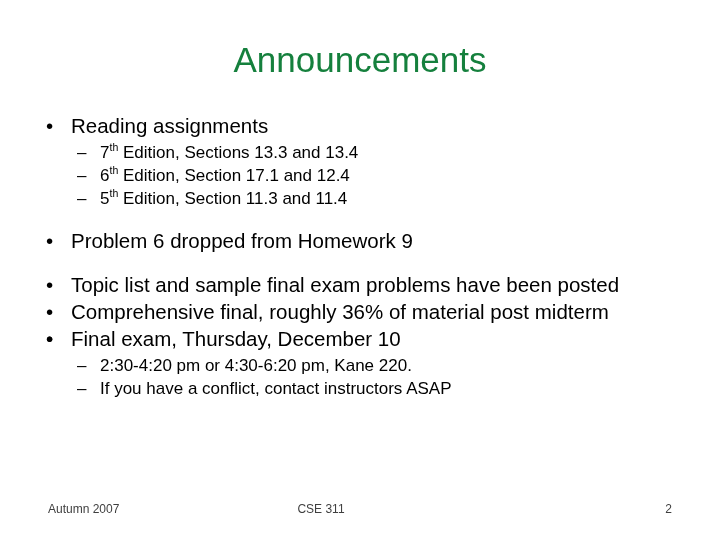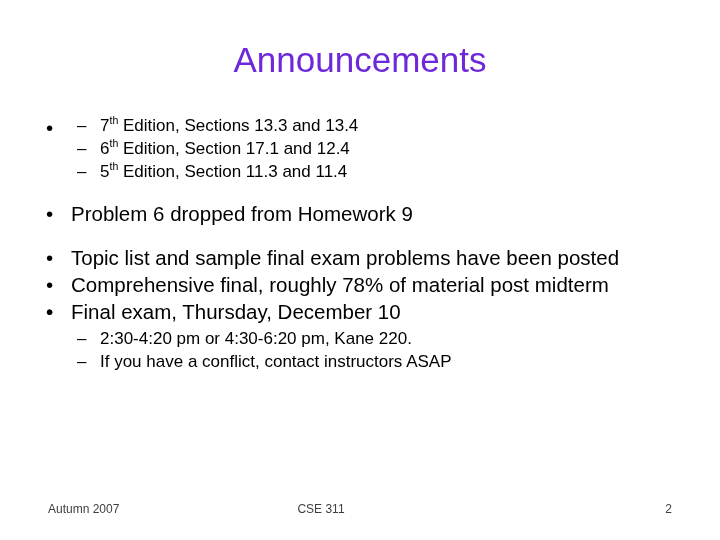--- a/index.html
+++ b/index.html
@@ -22,21 +22,21 @@
   }
   .slide-title {
     position: absolute;
     top: 40px;
     left: 0;
     width: 720px;
     text-align: center;
     font-size: 35px;
     font-weight: normal;
     letter-spacing: 0px;
-    color: #6d28d9;
+    color: #15803d;
   }
   .body-content {
     position: absolute;
     top: 112px;
     left: 40px;
     width: 640px;
   }
   ul.level1 {
     list-style: none;
     margin: 0;
@@ -118,20 +118,21 @@
 
 <div class="slide">
 
   <div class="slide-title">Announcements</div>
 
   <div class="body-content">
     <ul class="level1">
 
       <li class="bullet1">
         <span class="b1mark">•</span>
+        <span>Reading assignments</span>
         <ul class="level2">
           <li class="bullet2">
             <span class="b2mark">–</span>
             <span><span>7</span><sup>th</sup><span> Edition,  Sections 13.3 and 13.4</span></span>
           </li>
           <li class="bullet2">
             <span class="b2mark">–</span>
             <span><span>6</span><sup>th</sup><span> Edition,  Section 17.1 and 12.4</span></span>
           </li>
           <li class="bullet2">
@@ -150,21 +151,21 @@
 
       <li class="spacer-md"></li>
 
       <li class="bullet1">
         <span class="b1mark">•</span>
         <span>Topic list and sample final exam problems have been posted</span>
       </li>
 
       <li class="bullet1">
         <span class="b1mark">•</span>
-        <span>Comprehensive final, roughly 78% of material post midterm</span>
+        <span>Comprehensive final, roughly 36% of material post midterm</span>
       </li>
 
       <li class="bullet1">
         <span class="b1mark">•</span>
       </li>
 
       <li class="bullet1">
         <span class="b1mark">•</span>
         <span>Final exam,  Thursday, December 10</span>
         <ul class="level2">

